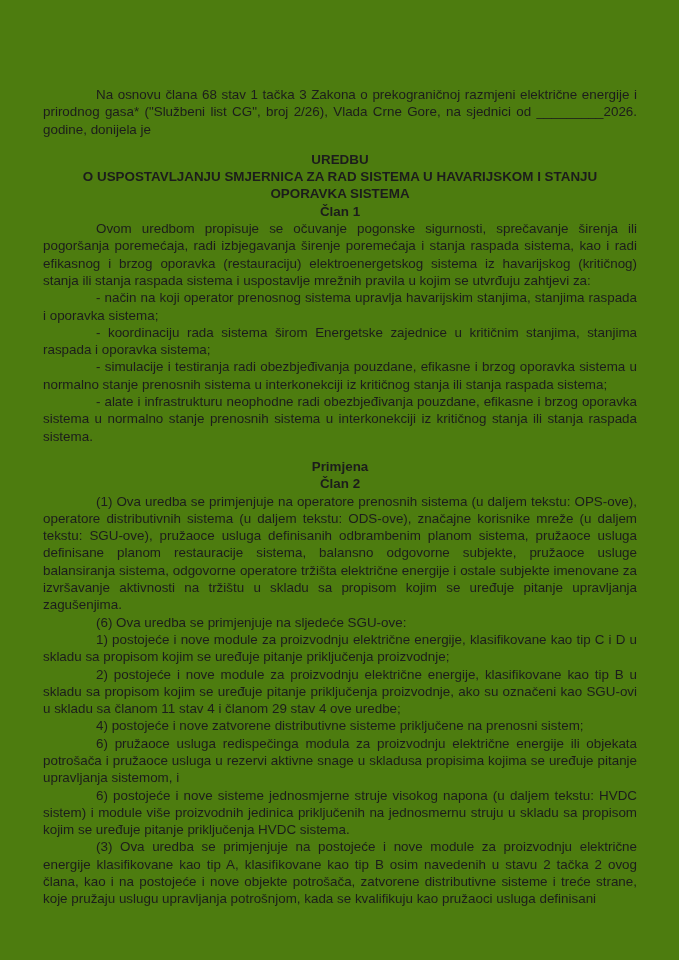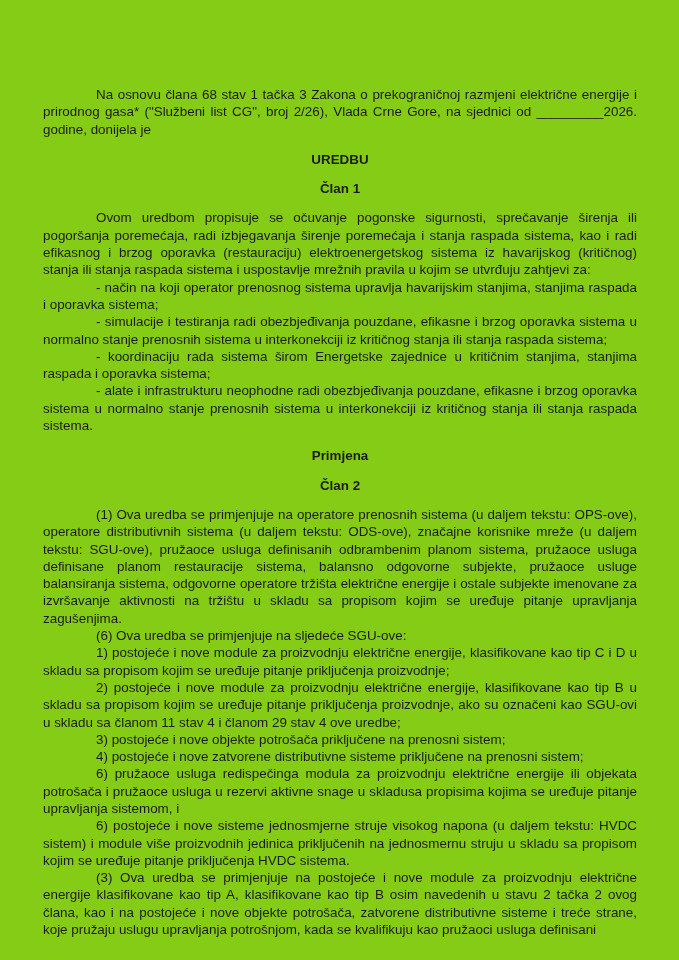--- a/index.html
+++ b/index.html
@@ -4,73 +4,73 @@
 <style>
   html, body {
     margin: 0;
     padding: 0;
     background: #ffffff;
   }
   .page {
     position: relative;
     width: 679px;
     height: 960px;
-    background: #84cc16;
+    background: #4d7c0f;
     color: #1c1c1c;
     font-family: "Liberation Sans", "DejaVu Sans", sans-serif;
     font-size: 13.4px;
     line-height: 17.3px;
     box-sizing: border-box;
     padding: 86px 42px 12px 43px;
     overflow: hidden;
     -webkit-font-smoothing: antialiased;
   }
   .para {
     margin: 0;
     text-align: justify;
     text-indent: 53px;
   }
   .heading {
-    margin: 12px;
+    margin: 0;
     text-align: center;
     font-weight: bold;
     font-size: 13.4px;
   }
   .gap-before {
     margin-top: 13px;
   }
   .title-block {
     margin-top: 13px;
   }
 </style>
 </head>
 <body>
 
 <div class="page">
 
   <p class="para">Na osnovu člana 68 stav 1 tačka 3 Zakona o prekograničnoj razmjeni električne energije i prirodnog gasa* ("Službeni list CG", broj 2/26), Vlada Crne Gore, na sjednici od _________2026. godine, donijela je</p>
 
   <div class="title-block">
     <div class="heading">UREDBU</div>
+    <div class="heading">O USPOSTAVLJANJU SMJERNICA ZA RAD SISTEMA U HAVARIJSKOM I STANJU OPORAVKA SISTEMA</div>
   </div>
 
   <div class="heading">Član 1</div>
 
   <p class="para">Ovom uredbom propisuje se očuvanje pogonske sigurnosti, sprečavanje širenja ili pogoršanja poremećaja, radi izbjegavanja širenje poremećaja i stanja raspada sistema, kao i radi efikasnog i brzog oporavka (restauraciju) elektroenergetskog sistema iz havarijskog (kritičnog) stanja ili stanja raspada sistema i uspostavlje mrežnih pravila u kojim se utvrđuju zahtjevi za:</p>
   <p class="para">- način na koji operator prenosnog sistema upravlja havarijskim stanjima, stanjima raspada i oporavka sistema;</p>
+  <p class="para">- koordinaciju rada sistema širom Energetske zajednice u kritičnim stanjima, stanjima raspada i oporavka sistema;</p>
   <p class="para">- simulacije i testiranja radi obezbjeđivanja pouzdane, efikasne i brzog oporavka sistema u normalno stanje prenosnih sistema u interkonekciji iz kritičnog stanja ili stanja raspada sistema;</p>
-  <p class="para">- koordinaciju rada sistema širom Energetske zajednice u kritičnim stanjima, stanjima raspada i oporavka sistema;</p>
   <p class="para">- alate i infrastrukturu neophodne radi obezbjeđivanja pouzdane, efikasne i brzog oporavka sistema u normalno stanje prenosnih sistema u interkonekciji iz kritičnog stanja ili stanja raspada sistema.</p>
 
   <div class="heading gap-before">Primjena</div>
   <div class="heading">Član 2</div>
 
   <p class="para">(1) Ova uredba se primjenjuje na operatore prenosnih sistema (u daljem tekstu: OPS-ove), operatore distributivnih sistema (u daljem tekstu: ODS-ove), značajne korisnike mreže (u daljem tekstu: SGU-ove), pružaoce usluga definisanih odbrambenim planom sistema, pružaoce usluga definisane planom restauracije sistema, balansno odgovorne subjekte, pružaoce usluge balansiranja sistema, odgovorne operatore tržišta električne energije i ostale subjekte imenovane za izvršavanje aktivnosti na tržištu u skladu sa propisom kojim se uređuje pitanje upravljanja zagušenjima.</p>
   <p class="para">(6) Ova uredba se primjenjuje na sljedeće SGU-ove:</p>
   <p class="para">1) postojeće i nove module za proizvodnju električne energije, klasifikovane kao tip C i D u skladu sa propisom kojim se uređuje pitanje priključenja proizvodnje;</p>
   <p class="para">2) postojeće i nove module za proizvodnju električne energije, klasifikovane kao tip B u skladu sa propisom kojim se uređuje pitanje priključenja proizvodnje, ako su označeni kao SGU-ovi u skladu sa članom 11 stav 4 i članom 29 stav 4 ove uredbe;</p>
-  <p class="para">3) postojeće i nove objekte potrošača priključene na prenosni sistem;</p>
   <p class="para">4) postojeće i nove zatvorene distributivne sisteme priključene na prenosni sistem;</p>
   <p class="para">6) pružaoce usluga redispečinga modula za proizvodnju električne energije ili objekata potrošača i pružaoce usluga u rezervi aktivne snage u skladusa propisima kojima se uređuje pitanje upravljanja sistemom, i</p>
   <p class="para">6) postojeće i nove sisteme jednosmjerne struje visokog napona (u daljem tekstu: HVDC sistem) i module više proizvodnih jedinica priključenih na jednosmernu struju u skladu sa propisom kojim se uređuje pitanje priključenja HVDC sistema.</p>
   <p class="para">(3) Ova uredba se primjenjuje na postojeće i nove module za proizvodnju električne energije klasifikovane kao tip A, klasifikovane kao tip B osim navedenih u stavu 2 tačka 2 ovog člana, kao i na postojeće i nove objekte potrošača, zatvorene distributivne sisteme i treće strane, koje pružaju uslugu upravljanja potrošnjom, kada se kvalifikuju kao pružaoci usluga definisani</p>
 
 </div>
 
 </body></html>

